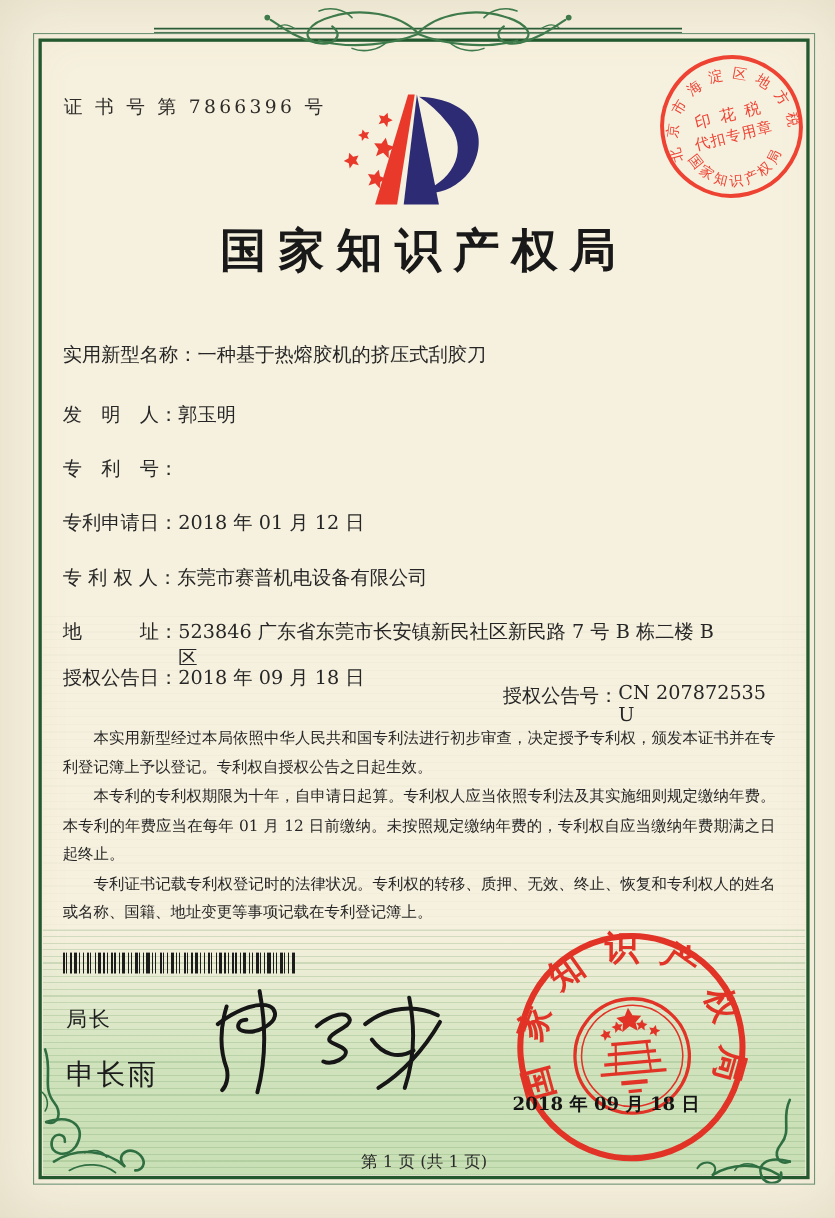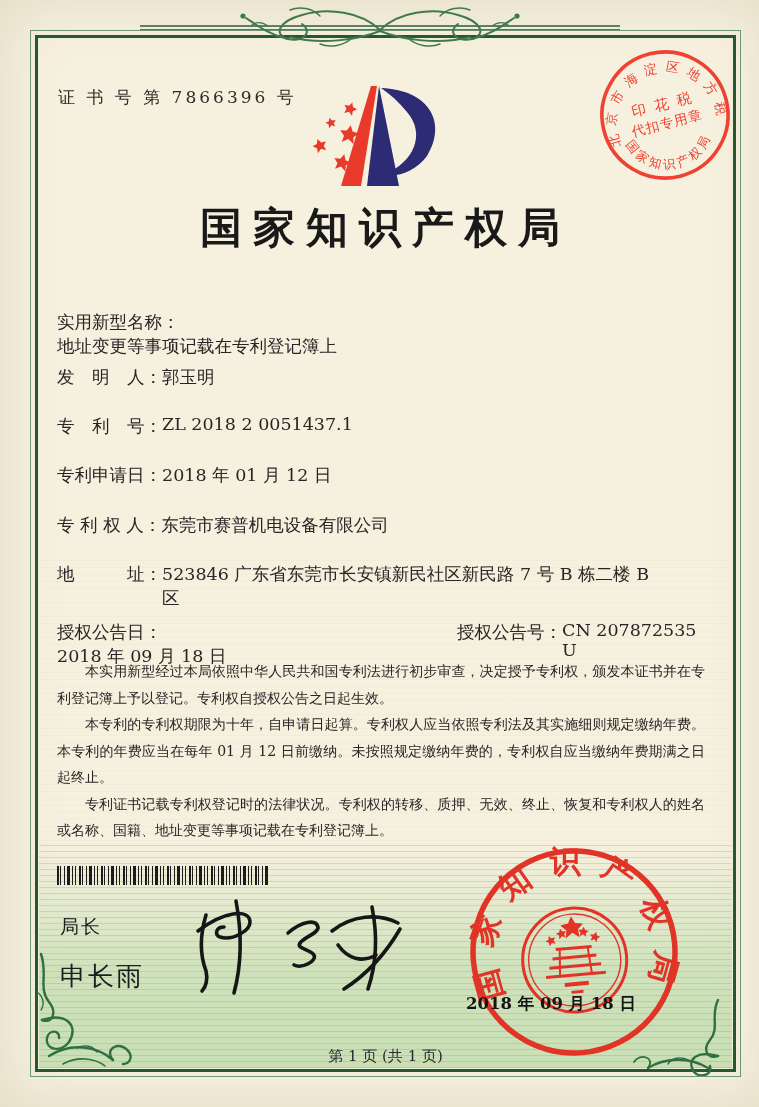--- a/index.html
+++ b/index.html
@@ -126,45 +126,44 @@
         <textPath href="#taxbot" startOffset="5">国家知识产权局</textPath>
       </text>
       <text x="70" y="64" text-anchor="middle" font-size="14.5" letter-spacing="2" font-family="DejaVu Sans, sans-serif">印 花 税</text>
       <text x="70" y="83" text-anchor="middle" font-size="13.5" letter-spacing="1" font-family="DejaVu Sans, sans-serif">代扣专用章</text>
     </g>
   </svg>
 
   <div class="title">国家知识产权局</div>
 
   <div class="fields">
-    <div class="frow" style="top:0;flex-direction:column;">
+    <div class="frow" style="top:0;">
       <span class="flabel">实用新型名称：</span>
-      <span class="fvalue">地址变更等事项记载在专利登记簿上</span>
+      <span class="fvalue">一种基于热熔胶机的挤压式刮胶刀</span>
     </div>
     <div class="frow" style="top:55px;">
       <span class="flabel">发　明　人：</span>
       <span class="fvalue">郭玉明</span>
     </div>
     <div class="frow" style="top:104px;">
       <span class="flabel">专　利　号：</span>
-      <span class="fvalue">ZL 2018 2 0051437.1</span>
     </div>
     <div class="frow" style="top:153px;text-align:center;">
       <span class="flabel">专利申请日：</span>
       <span class="fvalue">2018 年 01 月 12 日</span>
     </div>
     <div class="frow" style="top:203px;">
       <span class="flabel">专 利 权 人：</span>
       <span class="fvalue">东莞市赛普机电设备有限公司</span>
     </div>
     <div class="frow" style="top:252px;">
       <span class="flabel">地　　　址：</span>
       <span class="fvalue" style="width:498px;">523846 广东省东莞市长安镇新民社区新民路 7 号 B 栋二楼 B 区</span>
     </div>
-    <div class="frow" style="top:310px;flex-direction:column;">
+    <div class="frow" style="top:294px;">
       <span class="flabel">授权公告日：</span>
       <span class="fvalue">2018 年 09 月 18 日</span>
     </div>
     <div class="frow" style="top:310px;left:400px;">
       <span class="flabel">授权公告号：</span>
       <span class="fvalue">CN 207872535 U</span>
     </div>
   </div>
 
   <div class="paras">

